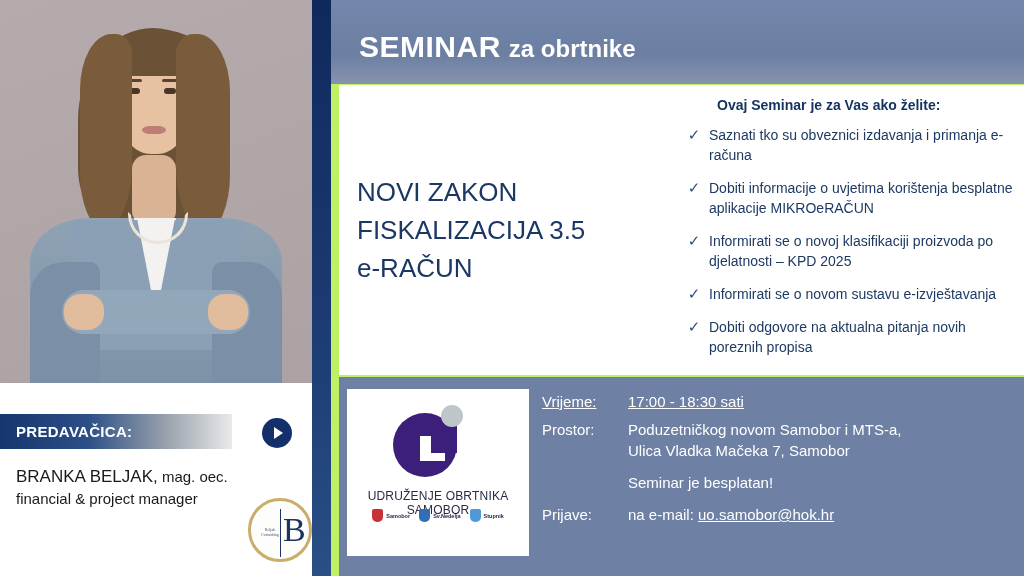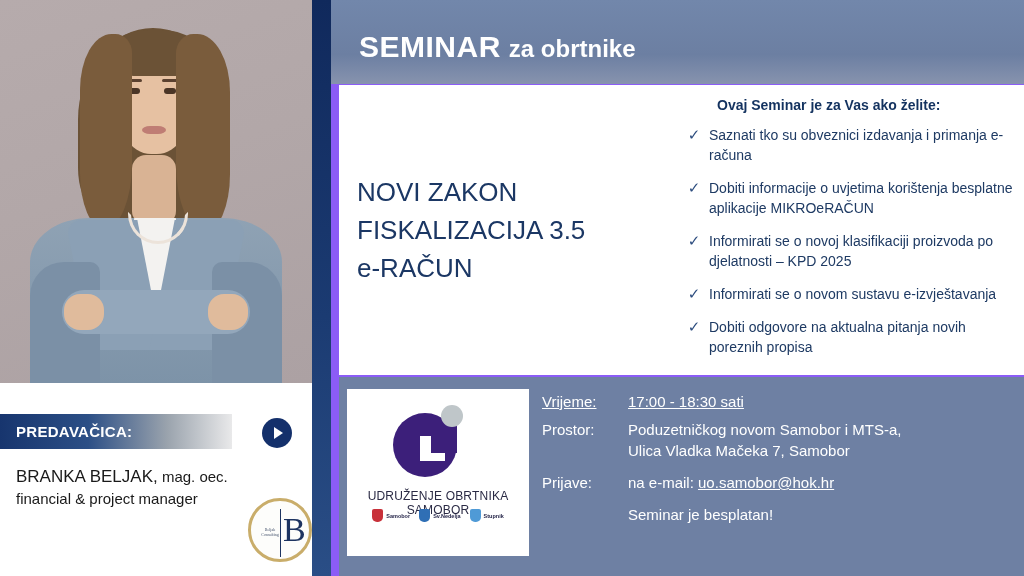--- a/index.html
+++ b/index.html
@@ -260,21 +260,21 @@
     left: 312px; top: 0;
     width: 19px; height: 576px;
     background: linear-gradient(180deg, #10295c 0%, #1b3b72 55%, #2a4e86 100%);
   }
 
   
   .right-col {
     position: absolute;
     left: 331px; top: 0;
     width: 693px; height: 576px;
-    background: #8b5cf6;
+    background: #bef264;
   }
   .header-band {
     position: absolute;
     left: 0; top: 0;
     width: 693px; height: 84px;
     background: linear-gradient(180deg, #7287ab 0%, #6c7fa2 65%, #8793ae 100%);
   }
   .header-title {
     position: absolute;
     left: 28px; top: 30px;
@@ -584,28 +584,28 @@
         </div>
 
         <div class="detail-row">
           <span class="detail-label">Prostor:</span>
           <span class="detail-value">
             <span>Poduzetničkog novom Samobor i MTS-a,</span>
             <span class="line2">Ulica Vladka Mačeka 7, Samobor</span>
           </span>
         </div>
 
+        <div class="detail-row free">
+          <span class="detail-label"></span>
+          <span class="detail-value">Seminar je besplatan!</span>
+        </div>
+
         <div class="detail-row">
           <span class="detail-label">Prijave:</span>
           <span class="detail-value">
             <span>na e-mail: </span><a class="email" href="#" style="color:#ffffff">uo.samobor@hok.hr</a>
           </span>
         </div>
 
-        <div class="detail-row free">
-          <span class="detail-label"></span>
-          <span class="detail-value">Seminar je besplatan!</span>
-        </div>
-
       </div>
     </div>
   </div>
 </div>
 
 </body></html>

